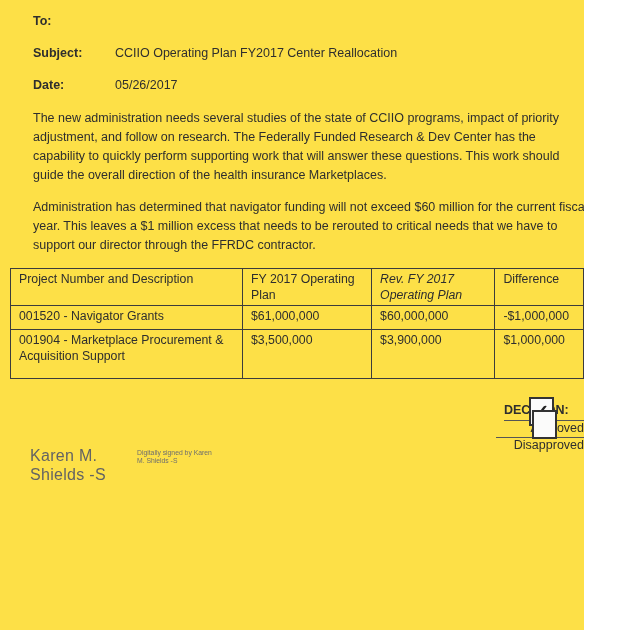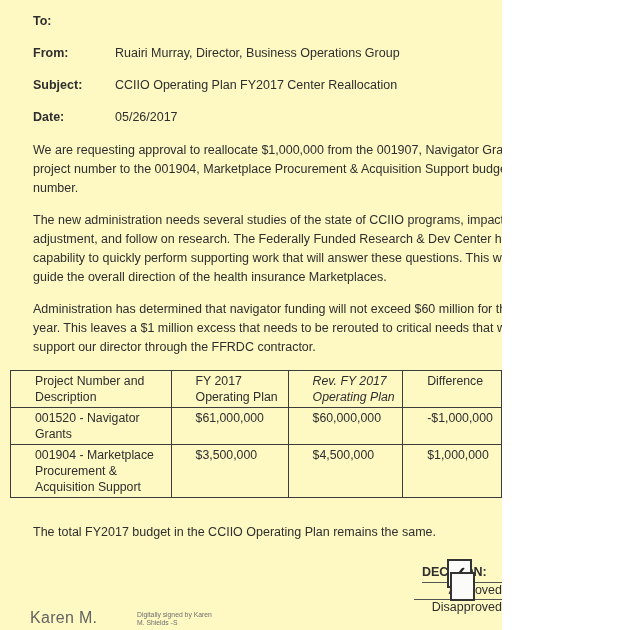--- a/index.html
+++ b/index.html
@@ -1,33 +1,33 @@
 <!DOCTYPE html>
 <html><head>
 <meta charset="utf-8">
 <style>
   html,body { margin:0; padding:0; background:#ffffff; }
   .page {
-    width:502px; height:630px; overflow:hidden; position:relative;
-    background:#fef9c3;
+    width:584px; height:630px; overflow:hidden; position:relative;
+    background:#fde047;
     font-family:"Liberation Sans", sans-serif;
     color:#2e2e2e; font-size:12.5px;
   }
   
   .fields { padding-top:13px; margin-left:33px; }
   .field-row { display:flex; margin-bottom:16px; line-height:16px; }
   .field-label { font-weight:bold; width:82px; flex:0 0 82px; }
   .section-heading { font-weight:bold; margin:2px 0 7px 33px; line-height:16px; }
   
   .para { margin:0 0 13px 33px; width:557px; line-height:19px; }
   
   .budget-table { border-collapse:collapse; margin:9px 0 0 10px; table-layout:fixed; }
   .budget-table th, .budget-table td {
     border:1.5px solid #3c3c3c; font-weight:normal; text-align:left;
-    vertical-align:top; padding:2px 4px 2px 24px; font-size:12.3px; line-height:16px;
+    vertical-align:top; padding:2px 4px 2px 8px; font-size:12.3px; line-height:16px;
   }
   .col-desc  { width:225px; }
   .col-fy    { width:118px; }
   .col-rev   { width:112px;font-style:italic; }
   .col-diff  { width:76px;  }
   .hdr-row th { height:30px; }
   .row-1 td { height:19px; }
   .row-2 td { height:44px; }
   
   .closing { margin:25px 0 0 33px; line-height:18px; }
@@ -53,62 +53,56 @@
 </head>
 <body>
 
 <div class="page">
 
   <div class="fields">
     <div class="field-row">
       <span class="field-label">To:</span>
     </div>
     <div class="field-row">
-      <span class="field-label">From:</span>
-      <span class="field-value">Ruairi Murray, Director, Business Operations Group</span>
-    </div>
-    <div class="field-row">
       <span class="field-label">Subject:</span>
       <span class="field-value">CCIIO Operating Plan FY2017 Center Reallocation</span>
     </div>
     <div class="field-row">
       <span class="field-label">Date:</span>
       <span class="field-value">05/26/2017</span>
     </div>
   </div>
 
 
-  <p class="para">We are requesting approval to reallocate $1,000,000 from the 001907, Navigator Grants budget project number to the 001904, Marketplace Procurement &amp; Acquisition Support budget project number.</p>
   <p class="para">The new administration needs several studies of the state of CCIIO programs, impact of priority adjustment, and follow on research.  The Federally Funded Research &amp; Dev Center has the capability to quickly perform supporting work that will answer these questions.  This work should guide the overall direction of the health insurance Marketplaces.</p>
   <p class="para">Administration has determined that navigator funding will not exceed $60 million for the current fiscal year. This leaves a $1 million excess that needs to be rerouted to critical needs that we have to support our director through the FFRDC contractor.</p>
 
   <table class="budget-table">
     <tbody>
         <tr class="hdr-row">
       <th class="col-desc">Project Number and Description</th>
       <th class="col-fy">FY 2017 Operating Plan</th>
       <th class="col-rev">Rev. FY 2017 Operating Plan</th>
       <th class="col-diff">Difference</th>
     </tr>
     <tr class="row-1">
       <td>001520 - Navigator Grants</td>
       <td>$61,000,000</td>
       <td>$60,000,000</td>
       <td>-$1,000,000</td>
     </tr>
     <tr class="row-2">
       <td>001904 - Marketplace Procurement &amp; Acquisition Support</td>
       <td>$3,500,000</td>
-      <td>$4,500,000</td>
+      <td>$3,900,000</td>
       <td>$1,000,000</td>
     </tr>
   </tbody>
     </table>
 
-  <p class="closing">The total FY2017 budget in the CCIIO Operating Plan remains the same.</p>
 
   <div class="decision-row">
     <span class="decision-label">DECISION:</span>
     <span class="blank-line line-approve">
       <span class="checkbox cb-approved">
         <span class="checkmark">✓</span>
       </span>
     </span>
     <span class="decide-word">Approved</span>
     <span class="blank-line line-disapprove">

